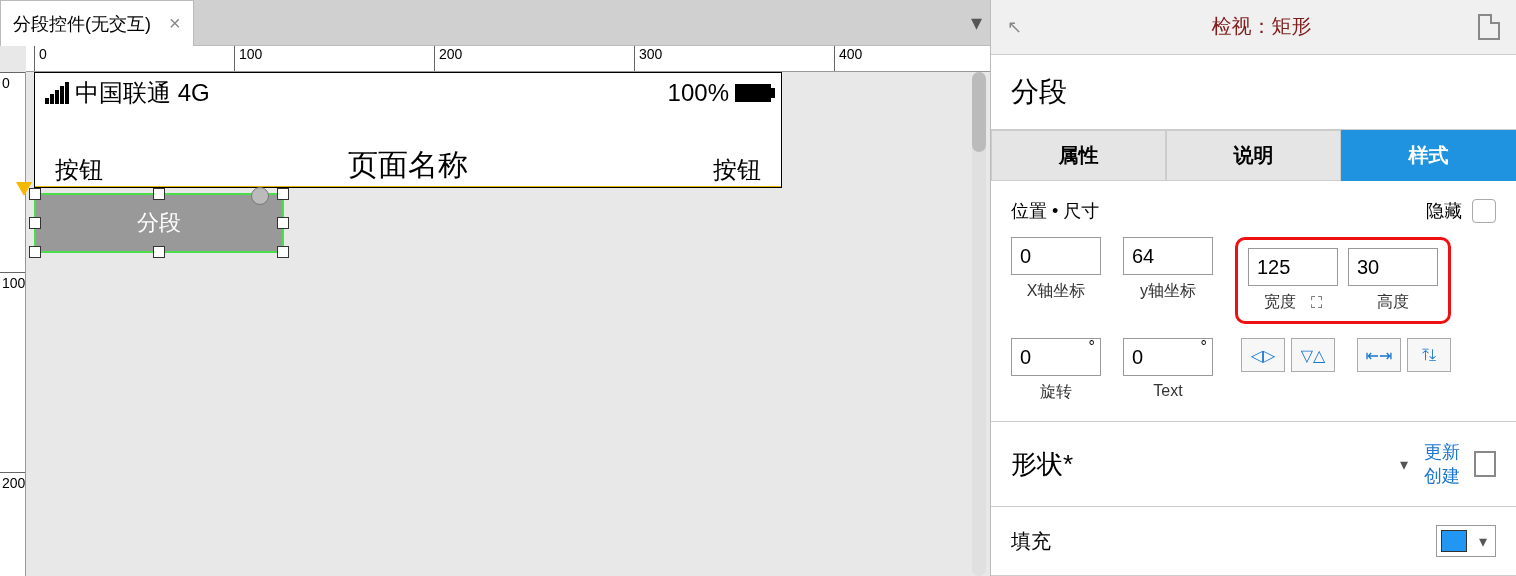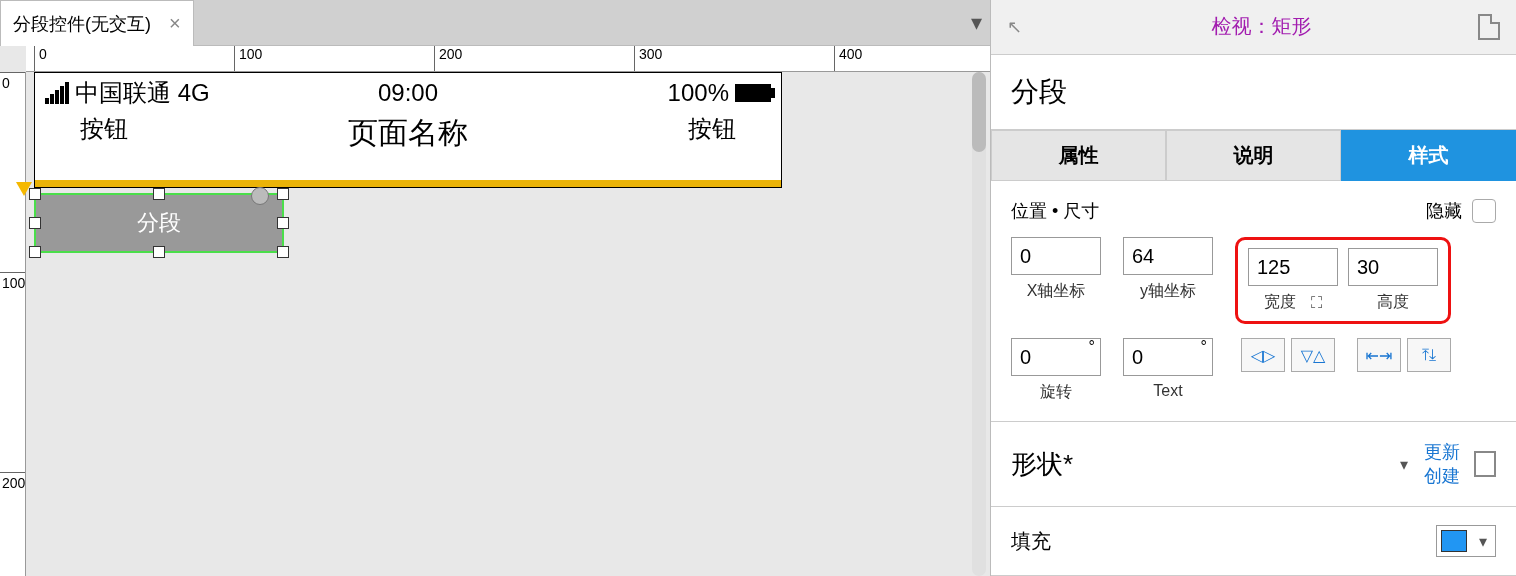--- a/index.html
+++ b/index.html
@@ -29,41 +29,41 @@
   .statusbar .sig { margin-right: 6px; display:flex; align-items:flex-end; gap:1px;}
   .statusbar .sig span{display:inline-block;width:4px;background:#000;}
   .statusbar .sig span:nth-child(1){height:6px;} .statusbar .sig span:nth-child(2){height:10px;} .statusbar .sig span:nth-child(3){height:14px;} .statusbar .sig span:nth-child(4){height:18px;} .statusbar .sig span:nth-child(5){height:22px;}
   .statusbar .carrier { margin-right: auto; }
   .statusbar .time { position: absolute; left: 0; right: 0; text-align: center; pointer-events:none; }
   .statusbar .batt { margin-left: auto; display: flex; align-items: center; gap: 6px;}
   .statusbar .batt .pct{}
   .statusbar .batt .icon{width:36px;height:18px;background:#000;position:relative;}
   .statusbar .batt .icon:after{content:"";position:absolute;right:-4px;top:4px;width:4px;height:10px;background:#000;}
   
-  .navbar { height: 74px; border-bottom: 7px solid #eab308; display: flex; align-items: flex-start; padding: 0 45px; position: relative; }
+  .navbar { height: 74px; border-bottom: 1px solid #eab308; display: flex; align-items: flex-end; padding: 0 20px; position: relative; }
   .navbar .left, .navbar .right { font-size: 24px; }
   .navbar .title { position: absolute; left: 0; right: 0; text-align: center; font-size: 30px; pointer-events:none; }
   .navbar .dot { position: absolute; left: 216px; top: 74px; width: 18px; height: 18px; background: #bbb; border: 1px solid #777; border-radius: 50%; z-index: 5; }
   
   
   .segment-sel { position: absolute; left: 8px; top: 121px; width: 250px; height: 60px; background: #999; color: #fff; font-size: 22px; display: flex; align-items: center; justify-content: center; border: 2px solid #4ade4a; }
   .segment-sel .handle { position: absolute; width: 12px; height: 12px; background: #fff; border: 1px solid #333; }
   .segment-sel .h-nw{top:-7px;left:-7px;} .segment-sel .h-n{top:-7px;left:calc(50% - 6px);} .segment-sel .h-ne{top:-7px;right:-7px;}
   .segment-sel .h-w{top:calc(50% - 6px);left:-7px;} .segment-sel .h-e{top:calc(50% - 6px);right:-7px;}
   .segment-sel .h-sw{bottom:-7px;left:-7px;} .segment-sel .h-s{bottom:-7px;left:calc(50% - 6px);} .segment-sel .h-se{bottom:-7px;right:-7px;}
   .marker { position: absolute; left: -10px; top: 110px; width:0;height:0;border-left:8px solid transparent;border-right:8px solid transparent;border-top:14px solid #f5b800;}
   
   .scrollbar-v { position: absolute; right: 4px; top: 0; bottom: 0; width: 14px; background: #e0e0e0; border-radius: 7px;}
   .scrollbar-v .thumb{position:absolute;top:0;height:80px;left:0;right:0;background:#bbb;border-radius:7px;}
   
   
   .inspector { flex: 1; background: #fff; display: flex; flex-direction: column; border-left: 1px solid #bbb; }
   .insp-top { height: 60px; background: #f0f0f0; border-bottom: 1px solid #ccc; display: flex; align-items: center; padding: 0 16px; position: relative; }
   .insp-top .arrow { color:#888; font-size:18px;}
-  .insp-top .title { position:absolute; left:16px; right:0; text-align:center; font-size:20px; color:#a21caf;}
+  .insp-top .title { position:absolute; left:16px; right:0; text-align:center; font-size:20px; color:#7f1d1d;}
   .insp-top .page-icon { margin-left:auto; width:22px;height:26px;border:2px solid #888;position:relative;}
   .insp-top .page-icon:before{content:"";position:absolute;top:-2px;right:-2px;width:8px;height:8px;background:#f0f0f0;border-left:2px solid #888;border-bottom:2px solid #888;}
   
   .insp-name { padding: 18px 20px; font-size: 28px; border-bottom:1px solid #ccc;}
   
   .insp-tabs { display: flex; height: 56px; font-weight: bold; }
   .insp-tabs .t { flex:1; display:flex;align-items:center;justify-content:center;font-size:20px;background:#e5e5e5;border:1px solid #ccc;}
   .insp-tabs .t.active { background:#1f93e0;color:#fff;border-color:#1f93e0;}
   
   .section { padding: 18px 20px; border-bottom:1px solid #ccc; }
@@ -133,21 +133,20 @@
       <div class="phone">
         <div class="statusbar">
           <span class="sig">
               <span></span>
               <span></span>
               <span></span>
               <span></span>
               <span></span>
             </span>
           <span class="carrier">中国联通 4G</span>
-          <span class="time">09:00</span>
           <span class="batt">
             <span class="pct">100%</span>
             <span class="icon"></span>
           </span>
         </div>
         <div class="navbar">
           <span class="left">按钮</span>
           <span class="title">页面名称</span>
           <span class="right" style="margin-left:auto">按钮</span>
           <span class="dot"></span>

